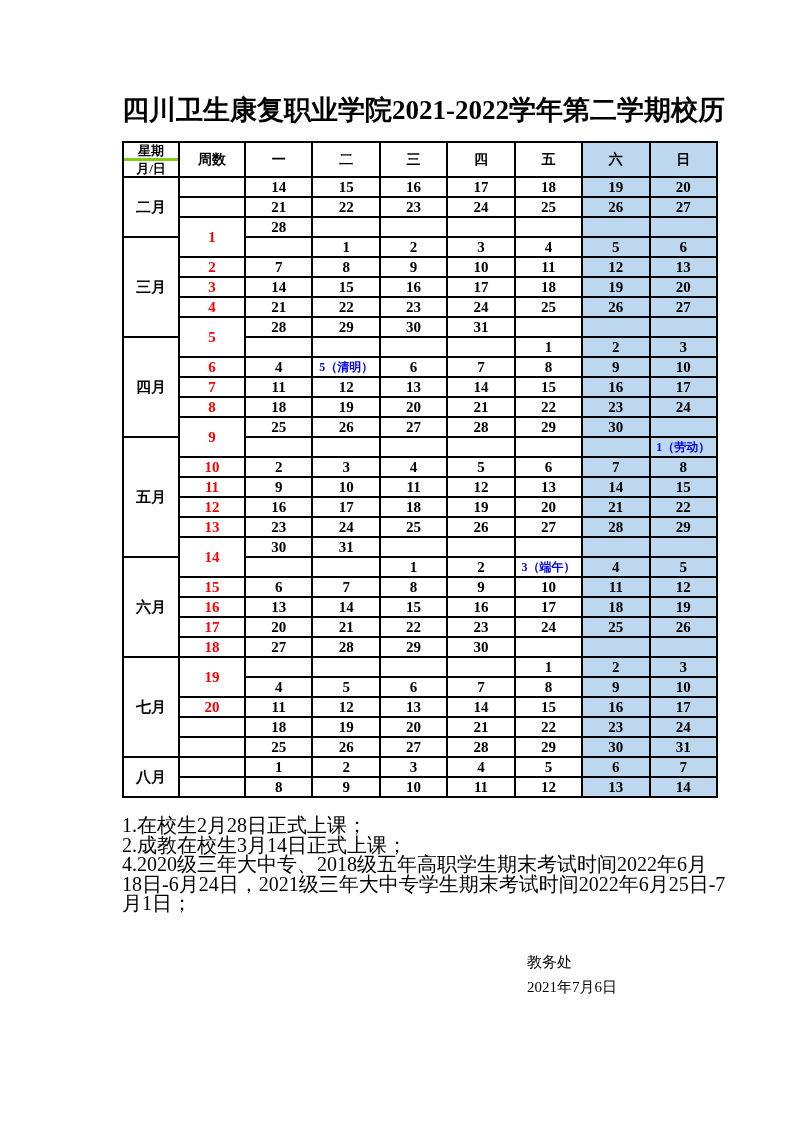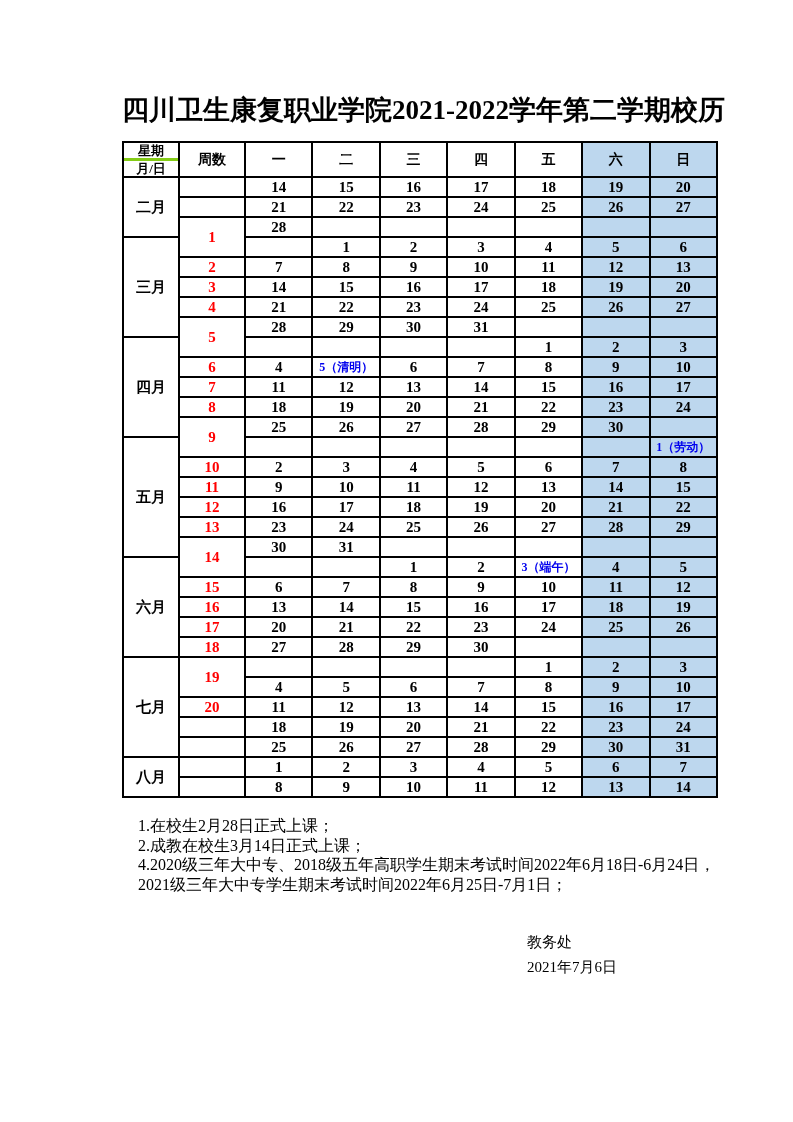--- a/index.html
+++ b/index.html
@@ -27,21 +27,21 @@
   .corner-top{
     border-bottom:3px solid #84cc16;font-size:13px;font-weight:bold;
     line-height:15px;height:15px;
   }
   .corner-bottom{font-size:13px;font-weight:bold;line-height:15px;height:15px;}
   tbody td{height:18px;line-height:18px;font-size:15px;font-weight:bold;}
   td.month{font-size:15px;font-weight:bold;}
   td.week{color:var(--week-number,#FF0000);}
   .weekend{background:var(--weekend-bg,#BDD7EE);}
   td.holiday{color:var(--holiday-text,#0000EE);font-size:12px;}
-  .notes{margin-top:18px;width:604px;font-size:16px;line-height:19.5px;font-weight:normal;margin-left:16px;}
+  .notes{margin-top:18px;width:604px;font-size:20px;line-height:19.5px;font-weight:normal;}
   .notes div{margin:0;}
   .signature{
     margin-top:36px;margin-left:405px;width:175px;
     font-size:15px;line-height:25px;
   }
 </style>
 </head>
 <body>
 
 <div class="content">

